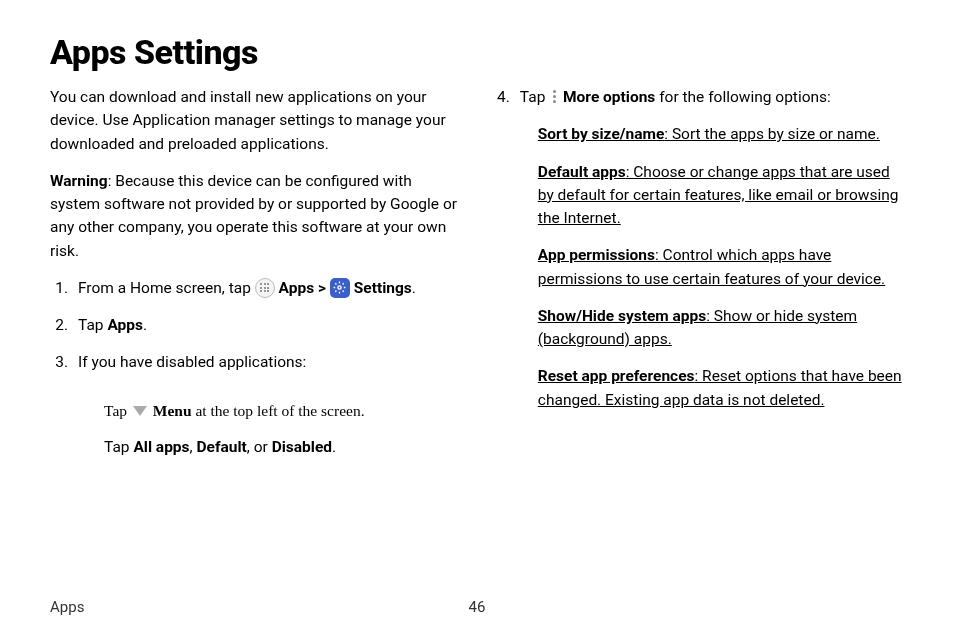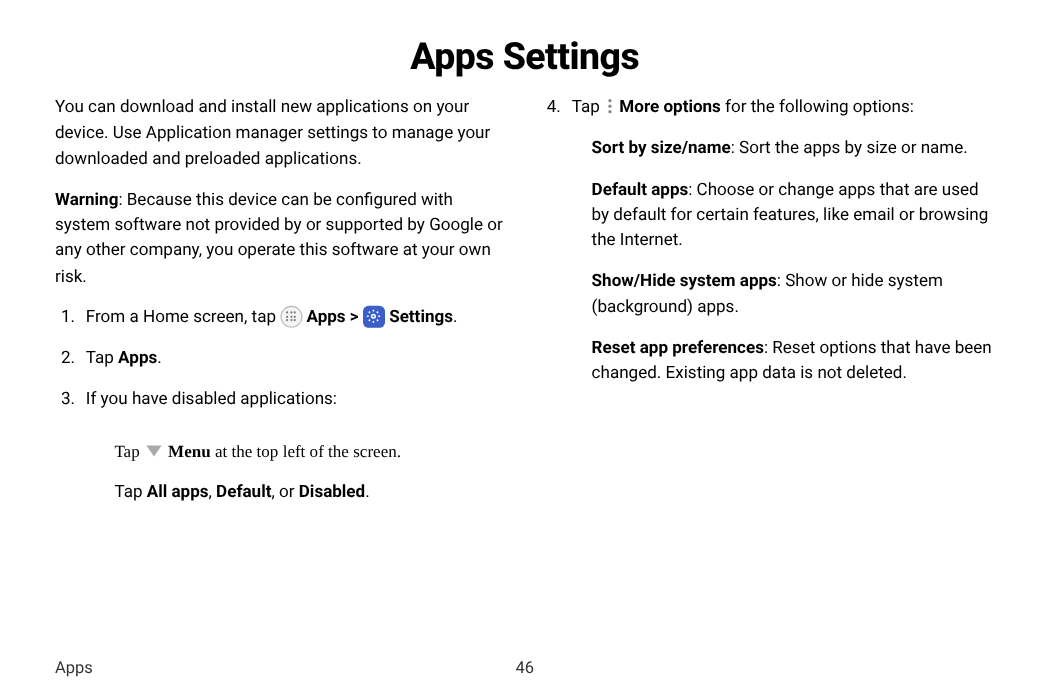--- a/index.html
+++ b/index.html
@@ -10,39 +10,38 @@
       padding: 32px 50px 20px 50px;
       color: #000;
       position: relative;
       background: #fff;
     }
     h1 {
       font-size: 34px;
       font-weight: 800;
       letter-spacing: -0.5px;
       margin-bottom: 14px;
-      text-align: center;
     }
     .columns {
       display: flex;
       gap: 40px;
     }
     .col {
       flex: 1;
       font-size: 15.5px;
       line-height: 1.5;
     }
     .col p { margin-bottom: 14px; }
     ol {
       list-style: decimal;
       padding-left: 22px;
     }
     ol > li { margin-bottom: 14px; padding-left: 6px; }
     .sub { margin-left: 26px; margin-bottom: 12px; }
-    .sub2 { margin-left: 18px; margin-bottom: 14px; }
+    .sub2 { margin-left: 18px; margin-bottom: 14px; text-decoration: underline; }
     .b { font-weight: 700; }
     .icon {
       display: inline-flex;
       align-items: center;
       justify-content: center;
       vertical-align: middle;
       position: relative;
       top: -1px;
     }
     .icon-apps {
@@ -149,20 +148,21 @@
         <p>
           <span>Tap </span><span class="icon icon-more">
               <span></span>
               <span></span>
               <span></span>
             </span>
           <span class="b">More options</span><span> for the following options:</span>
         </p>
         <p class="sub2" style="margin-top:14px;"><span class="b">Sort by size/name</span><span>: Sort the apps by size or name.</span></p>
         <p class="sub2"><span class="b">Default apps</span><span>: Choose or change apps that are used by default for certain features, like email or browsing the Internet.</span></p>
+        <p class="sub2"><span class="b">App permissions</span><span>: Control which apps have permissions to use certain features of your device.</span></p>
         <p class="sub2"><span class="b">Show/Hide system apps</span><span>: Show or hide system (background) apps.</span></p>
         <p class="sub2"><span class="b">Reset app preferences</span><span>: Reset options that have been changed. Existing app data is not deleted.</span></p>
       </div>
     </div>
   </div>
 </div>
 
 <div class="footer">
   <span class="section">Apps</span>
   <span class="pagenum">46</span>

